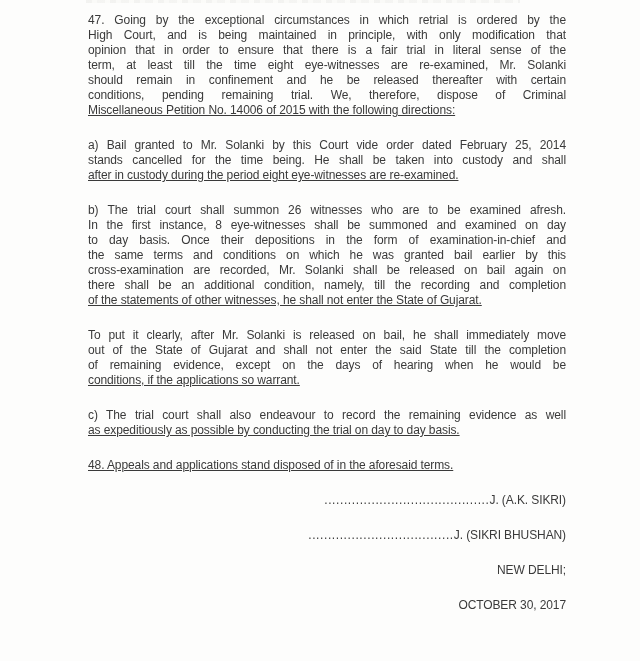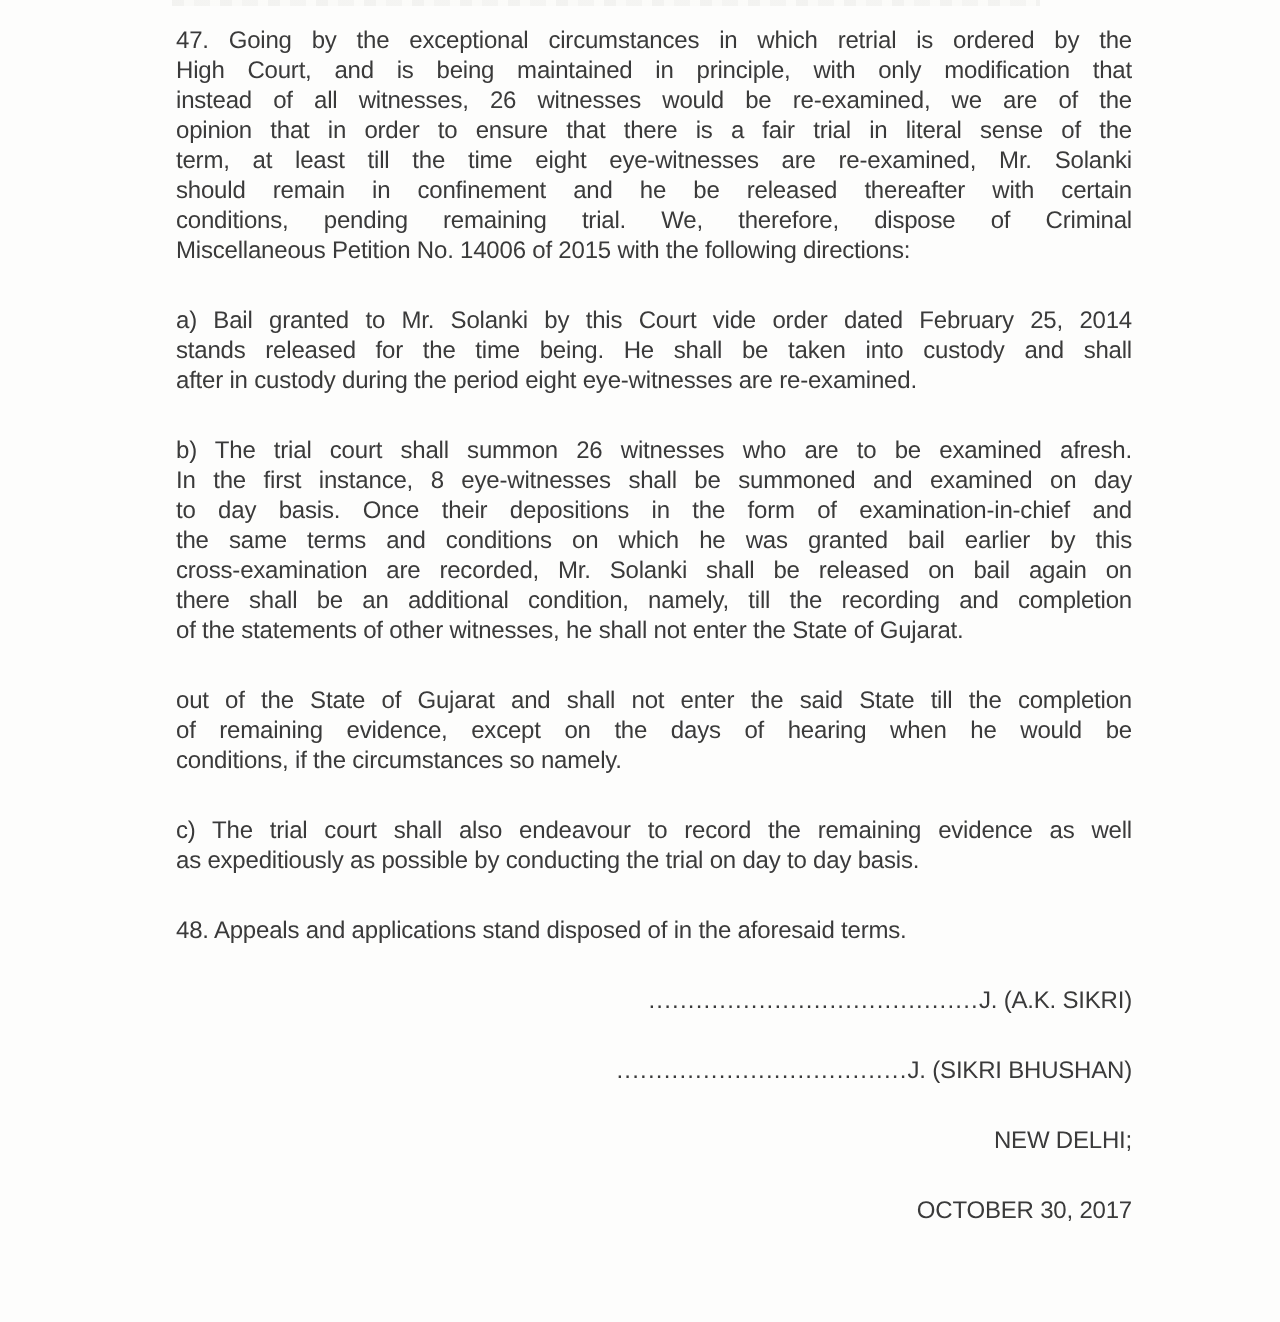--- a/index.html
+++ b/index.html
@@ -55,20 +55,21 @@
   
   .line:not(.last)::after {
     content: "";
     display: inline-block;
     width: 100%;
     height: 0;
   }
   .line.last {
     text-align: right;
     text-align-last: left;
+    text-decoration: underline;
   }
   .line.last::after {
     content: none;
   }
   .closing {
     margin-top: 0;
   }
   .sig-row, .closing-row {
     margin-top: 20px;
     height: 15px;
@@ -87,45 +88,45 @@
 <body>
 
 <div class="page">
   <div class="top-fragment"></div>
 
   <div class="content">
     <div>
         <div class="paragraph">
           <div class="line">47. Going by the exceptional circumstances in which retrial is ordered by the</div>
           <div class="line">High Court, and is being maintained in principle, with only modification that</div>
-          <div class="line">instead of all witnesses, 26 witnesses would be re-examined, we are of the</div>
           <div class="line">opinion that in order to ensure that there is a fair trial in literal sense of the</div>
           <div class="line">term, at least till the time eight eye-witnesses are re-examined, Mr. Solanki</div>
           <div class="line">should remain in confinement and he be released thereafter with certain</div>
           <div class="line">conditions, pending remaining trial. We, therefore, dispose of Criminal</div>
           <div class="line last">Miscellaneous Petition No. 14006 of 2015 with the following directions:</div>
         </div>
         <div class="paragraph">
           <div class="line">a) Bail granted to Mr. Solanki by this Court vide order dated February 25, 2014</div>
-          <div class="line">stands released for the time being. He shall be taken into custody and shall</div>
+          <div class="line">stands cancelled for the time being. He shall be taken into custody and shall</div>
           <div class="line last">after in custody during the period eight eye-witnesses are re-examined.</div>
         </div>
         <div class="paragraph">
           <div class="line">b) The trial court shall summon 26 witnesses who are to be examined afresh.</div>
           <div class="line">In the first instance, 8 eye-witnesses shall be summoned and examined on day</div>
           <div class="line">to day basis. Once their depositions in the form of examination-in-chief and</div>
           <div class="line">the same terms and conditions on which he was granted bail earlier by this</div>
           <div class="line">cross-examination are recorded, Mr. Solanki shall be released on bail again on</div>
           <div class="line">there shall be an additional condition, namely, till the recording and completion</div>
           <div class="line last">of the statements of other witnesses, he shall not enter the State of Gujarat.</div>
         </div>
         <div class="paragraph">
+          <div class="line">To put it clearly, after Mr. Solanki is released on bail, he shall immediately move</div>
           <div class="line">out of the State of Gujarat and shall not enter the said State till the completion</div>
           <div class="line">of remaining evidence, except on the days of hearing when he would be</div>
-          <div class="line last">conditions, if the circumstances so namely.</div>
+          <div class="line last">conditions, if the applications so warrant.</div>
         </div>
         <div class="paragraph">
           <div class="line">c) The trial court shall also endeavour to record the remaining evidence as well</div>
           <div class="line last">as expeditiously as possible by conducting the trial on day to day basis.</div>
         </div>
         <div class="paragraph">
           <div class="line last">48. Appeals and applications stand disposed of in the aforesaid terms.</div>
         </div>
       </div>
 

